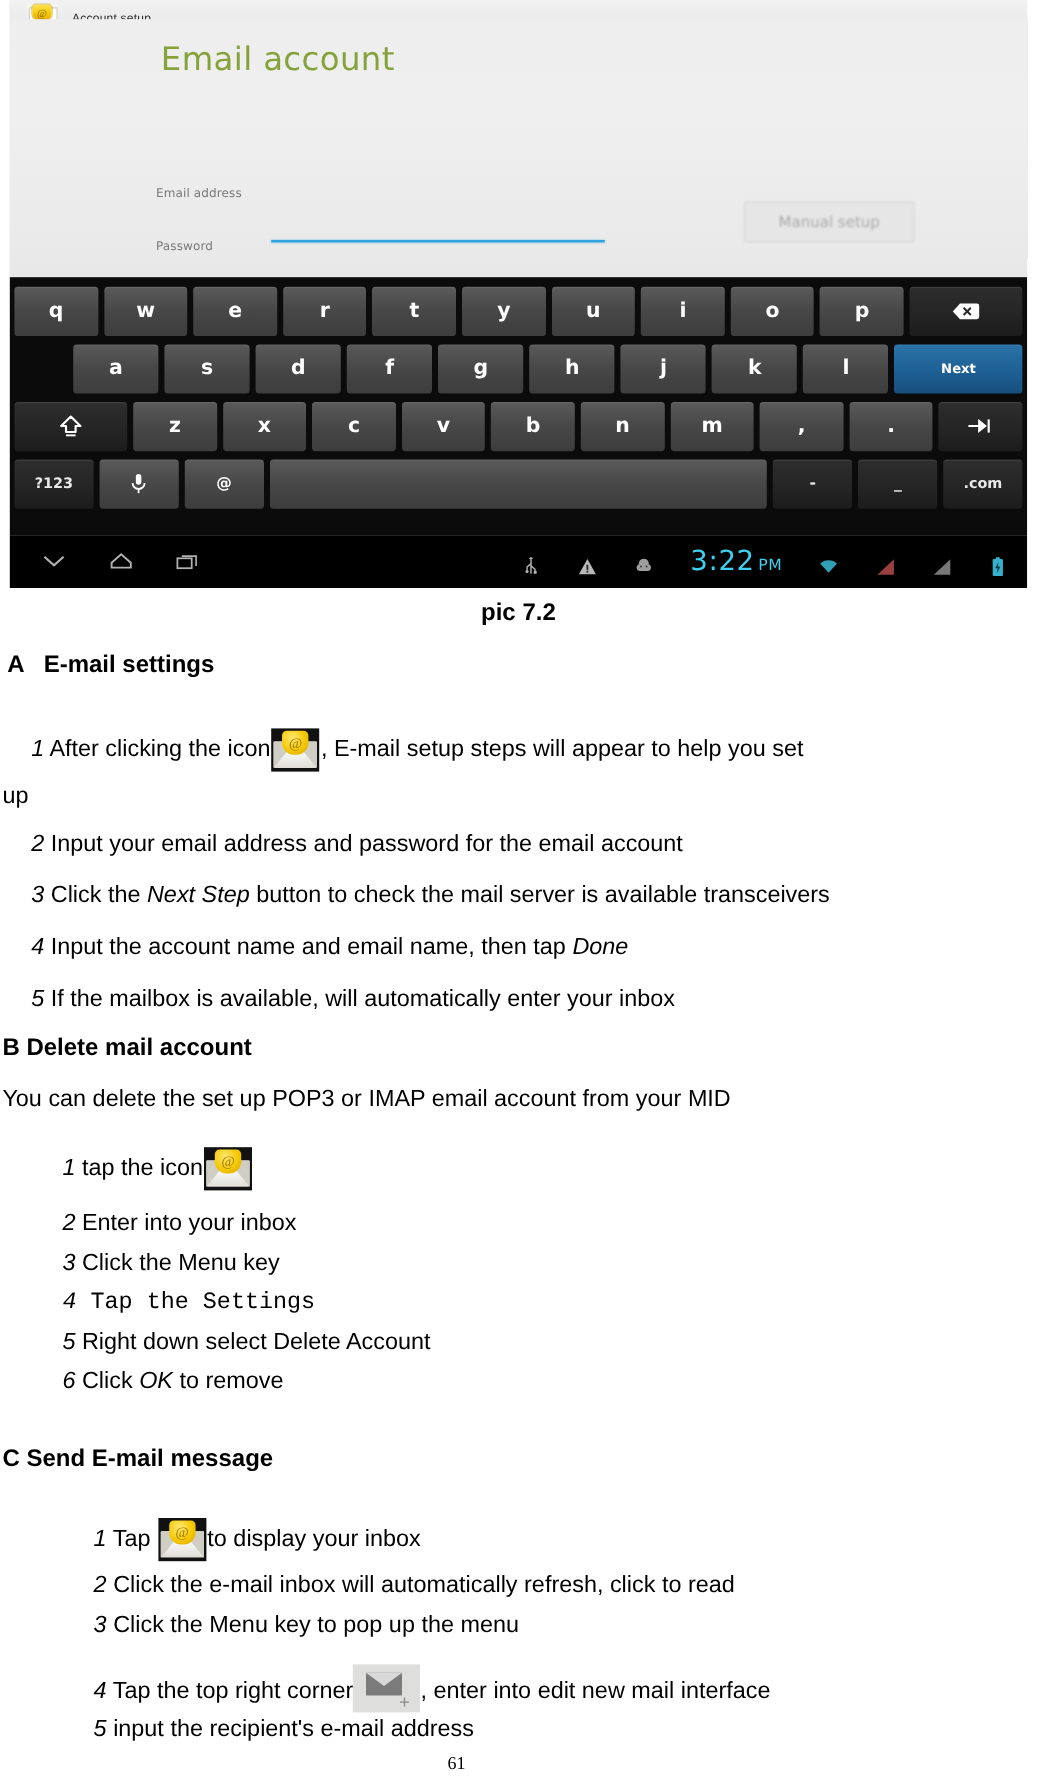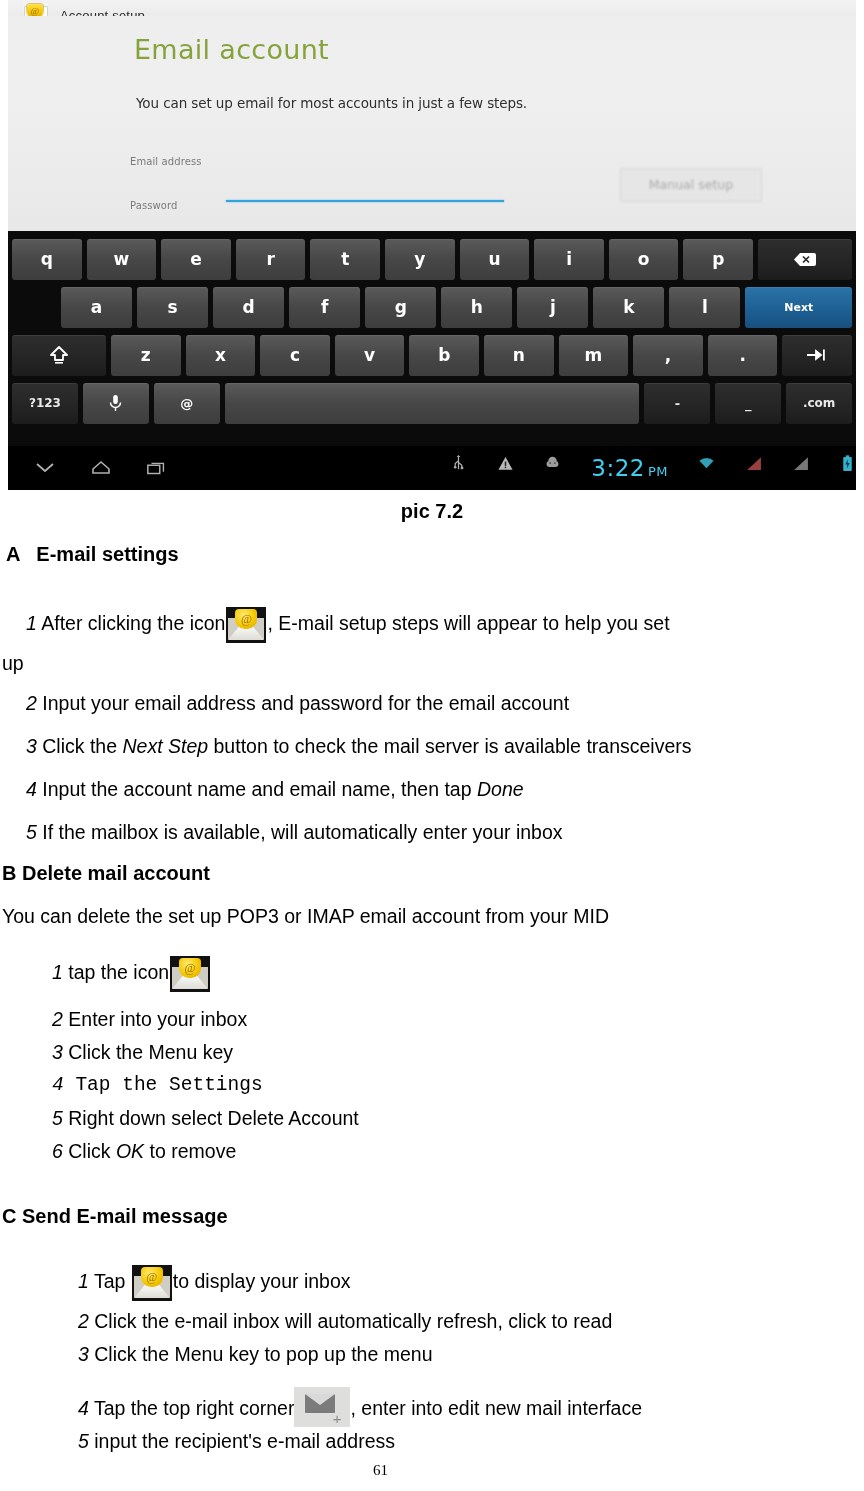--- a/index.html
+++ b/index.html
@@ -68,21 +68,21 @@
     position: absolute;
     left: 5px; top: 1px;
     width: 16px; height: 14px;
     font-size: 9px;
     line-height: 14px;
     text-align: center;
     color: #8a6d00;
     font-family: "Liberation Serif", serif;
   }
   .titlebar-title {
-    font-size: 13px;
+    font-size: 10px;
     color: #2a2a2a;
     letter-spacing: .2px;
   }
 
   
   .setup-body {
     position: absolute;
     left: 0; top: 16px;
     width: 100%;
     height: 200px;
@@ -203,23 +203,23 @@
     height: 44px;
     background: #000;
     display: flex;
     align-items: center;
   }
   .nav-left { display: flex; align-items: center; gap: 34px; padding-left: 26px; }
   .nav-ico { width: 22px; height: 20px; opacity:.82; }
   .status-right {
     margin-left: auto;
     display: flex;
-    align-items: flex-start;
+    align-items: flex-end;
     gap: 30px;
-    padding-right: 0;
+    padding-right: 16px;
   }
   .st-ico { width: 17px; height: 17px; opacity: .85; }
   .clock {
     color: #3fd0f0;
     font-size: 23px;
     font-family: "DejaVu Sans", sans-serif;
     letter-spacing: .5px;
   }
   .clock .ampm { font-size: 13px; margin-left: 3px; }
 
@@ -351,21 +351,20 @@
     <div class="app-icon">
       <div class="env"></div>
       <div class="shield"></div>
       <div class="at">@</div>
     </div>
     <div class="titlebar-title">Account setup</div>
   </div>
 
   <div class="setup-body">
     <div class="setup-heading">Email account</div>
-    <div class="setup-sub">You can set up email for most accounts in just a few steps.</div>
 
     <div class="field-label lbl-email">Email address</div>
     <div class="field-line line-email"></div>
 
     <div class="field-label lbl-pass">Password</div>
     <div class="field-line line-pass"></div>
 
     <div class="manual-btn">Manual setup</div>
   </div>
 

